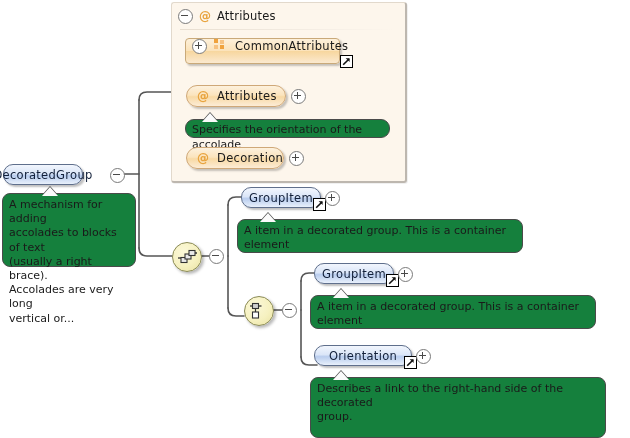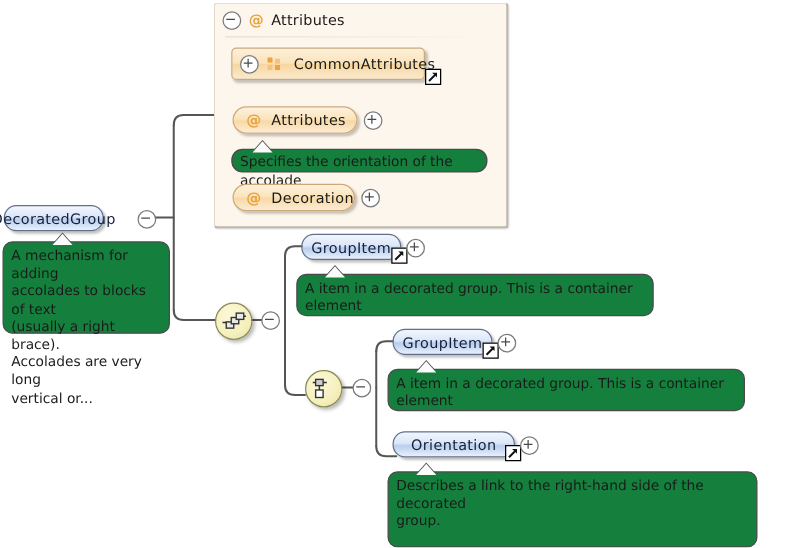--- a/index.html
+++ b/index.html
@@ -57,21 +57,21 @@
   .agicon i:nth-child(2){left:6px;top:1px;width:4px;height:4px;background:#f6c281;}
   .agicon i:nth-child(3){left:0;top:6px;width:4px;height:4px;background:#f6c281;}
   .agicon i:nth-child(4){left:6px;top:6px;width:4px;height:4px;}
 
   
   .attr-grp-box{
     position:absolute;left:185px;top:38px;width:155px;height:26px;
     background:linear-gradient(to bottom,#fdf0da 0%,#fbe3bb 48%,#f7d79f 52%,#fbe9cf 100%);
     border:1px solid #c9a979;border-radius:4px;
     box-shadow:2px 2px 2px rgba(0,0,0,0.22);
-    display:flex;align-items:center;gap:7px;padding-left:6px;box-sizing:border-box;
+    display:flex;align-items:flex-start;gap:7px;padding-left:6px;box-sizing:border-box;
   }
   .attr-grp-box .nm{font-size:11.5px;color:#1a1a1a;letter-spacing:.3px;margin-left:3px;}
 
   .attr-pill{
     position:absolute;height:22px;
     background:linear-gradient(to bottom,#fdf1dd 0%,#fbe4bd 46%,#f8d9a4 54%,#fcecd6 100%);
     border:1px solid #cfa878;border-radius:11px;
     box-shadow:2px 2px 2px rgba(0,0,0,0.22);
     display:flex;align-items:center;gap:8px;padding:0 13px 0 10px;box-sizing:border-box;
   }

